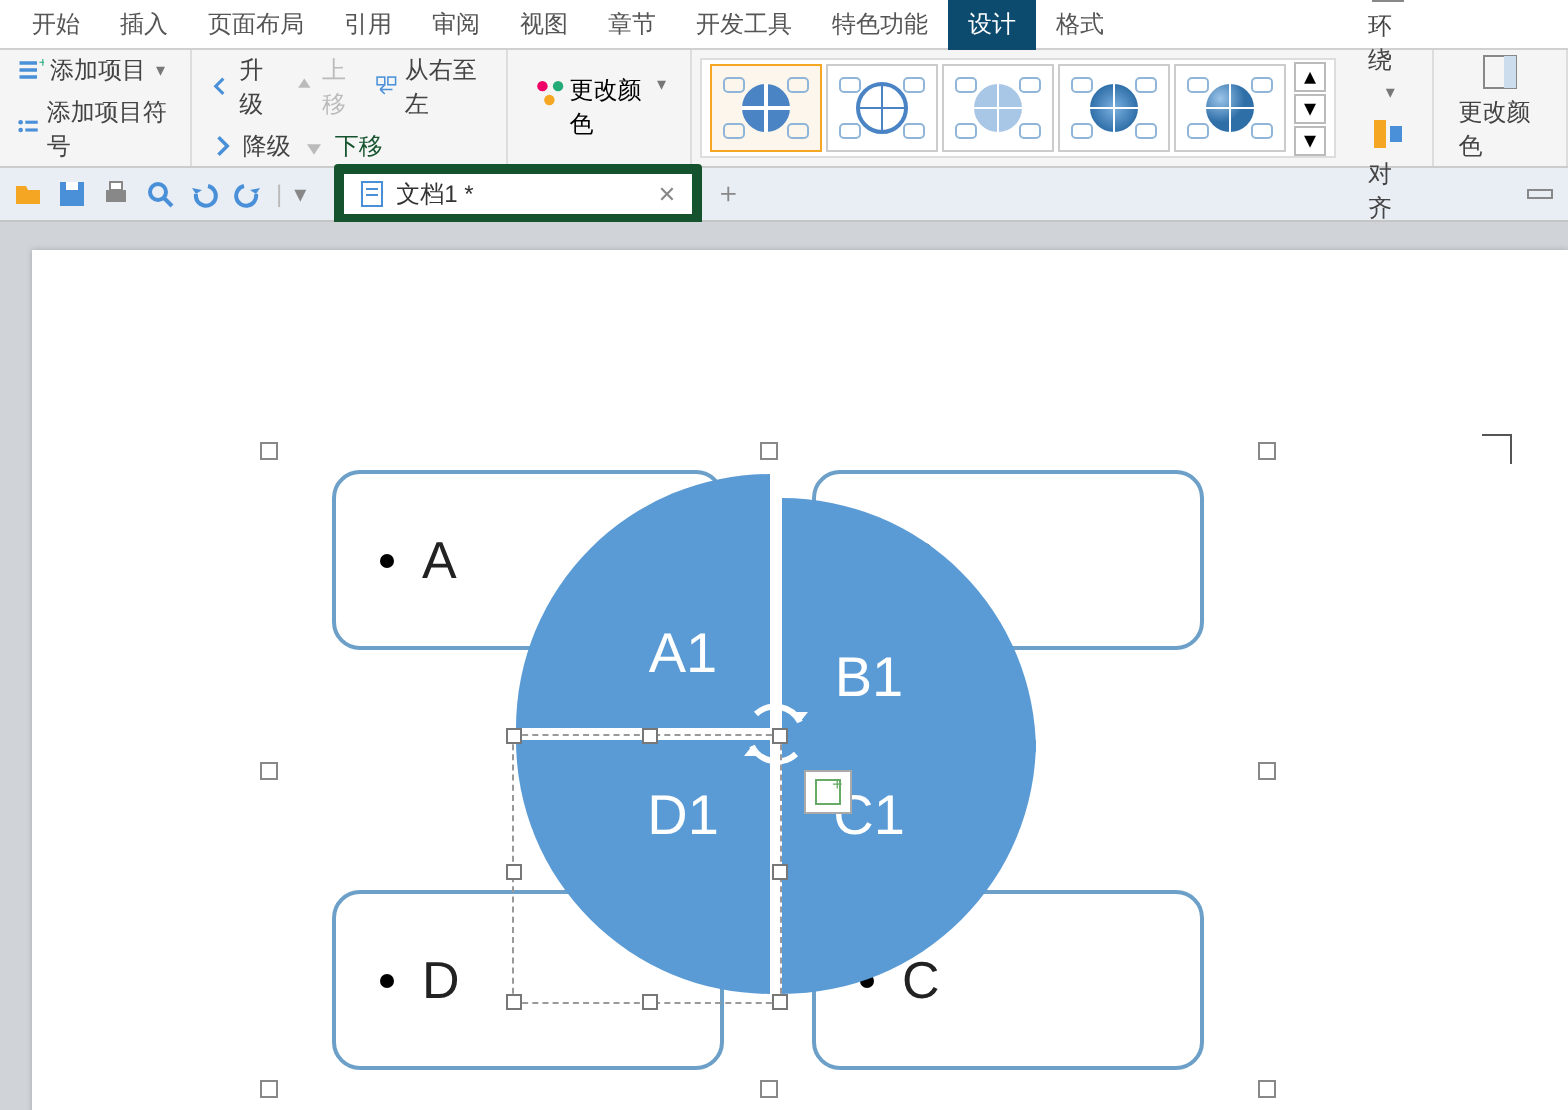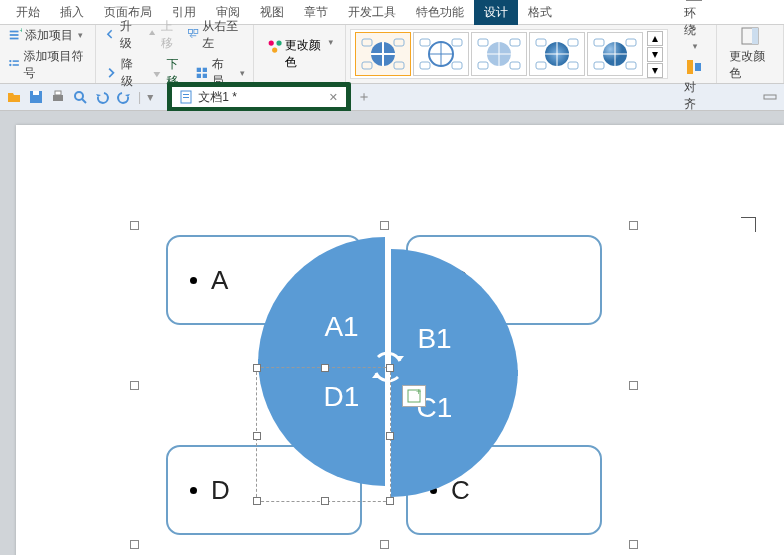--- a/index.html
+++ b/index.html
@@ -26,21 +26,21 @@
   .canvas-area { position:relative; background:#d0d4d8; height:447px; }
   .page { position:absolute; left:16px; top:14px; right:0; bottom:0; background:#fff; box-shadow:0 0 3px rgba(0,0,0,0.2); }
   .smart-art { position:absolute; left:118px; top:100px; width:500px; height:320px; }
   .handle { position:absolute; width:7px; height:7px; background:#fff; border:1px solid #888; }
   .cardbox { position:absolute; width:170px; height:86px; border:2px solid #6ca0c9; border-radius:14px; background:#fff; display:flex; align-items:center; padding-left:22px; font-size:26px; color:#222; }
   .bullet { width:7px; height:7px; border-radius:50%; background:#000; margin-right:14px; }
   .circle-wrap { position:absolute; left:124px; top:12px; width:260px; height:260px; }
   .quarter { position:absolute; width:127px; height:127px; background:#5a9bd5; color:#fff; font-size:28px; display:flex; align-items:center; justify-content:center; }
   .q-tl { left:0; top:0; border-top-left-radius:130px; }
   .q-tr { right:0; top:0; border-top-right-radius:130px;margin-top:12px; }
-  .q-bl { left:0; bottom:11px; border-bottom-left-radius:130px; }
+  .q-bl { left:0; bottom:0; border-bottom-left-radius:130px; }
   .q-br { right:0; bottom:0; border-bottom-right-radius:130px; }
   .q-tl span { transform:translate(20px,26px); }
   .q-tr span { transform:translate(-20px,26px); }
   .q-bl span { transform:translate(20px,-26px); }
   .q-br span { transform:translate(-20px,-26px); }
   .center-arrows { position:absolute; left:50%; top:50%; width:40px; height:40px; transform:translate(-50%,-50%); }
   .sel-box { position:absolute; border:1px dashed #999; }
   .sel-handle { position:absolute; width:6px; height:6px; background:#fff; border:1px solid #777; }
   .popup-btn { position:absolute; width:22px; height:20px; background:#fff; border:1px solid #aaa; display:flex; align-items:center; justify-content:center; cursor:pointer; }
   svg { display:block; }
@@ -125,31 +125,20 @@
           </span>
           <span>降级</span>
         </div>
       <div class="small-btn" style="color:#14532d">
           <span class="ico">
             <svg viewBox="0 0 16 16">
               <path d="M8 13 L4 7 L12 7 Z" fill="#bbb"></path>
             </svg>
           </span>
           <span>下移</span>
-        </div>
-      <div class="small-btn dd">
-          <span class="ico">
-            <svg viewBox="0 0 16 16">
-              <rect x="2" y="2" width="5" height="5" fill="#4a90d9"></rect>
-              <rect x="9" y="2" width="5" height="5" fill="#4a90d9"></rect>
-              <rect x="2" y="9" width="5" height="5" fill="#4a90d9"></rect>
-              <rect x="9" y="9" width="5" height="5" fill="#4a90d9"></rect>
-            </svg>
-          </span>
-          <span>布局</span>
         </div>
     </div>
   </div>
   <div class="group">
     <div class="color-btn dd">
       <span style="width:22px;height:22px">
           <svg viewBox="0 0 22 22">
             <circle cx="6" cy="7" r="3" fill="#e06"></circle>
             <circle cx="15" cy="7" r="3" fill="#2a7"></circle>
             <circle cx="10" cy="15" r="3" fill="#f5a623"></circle>

